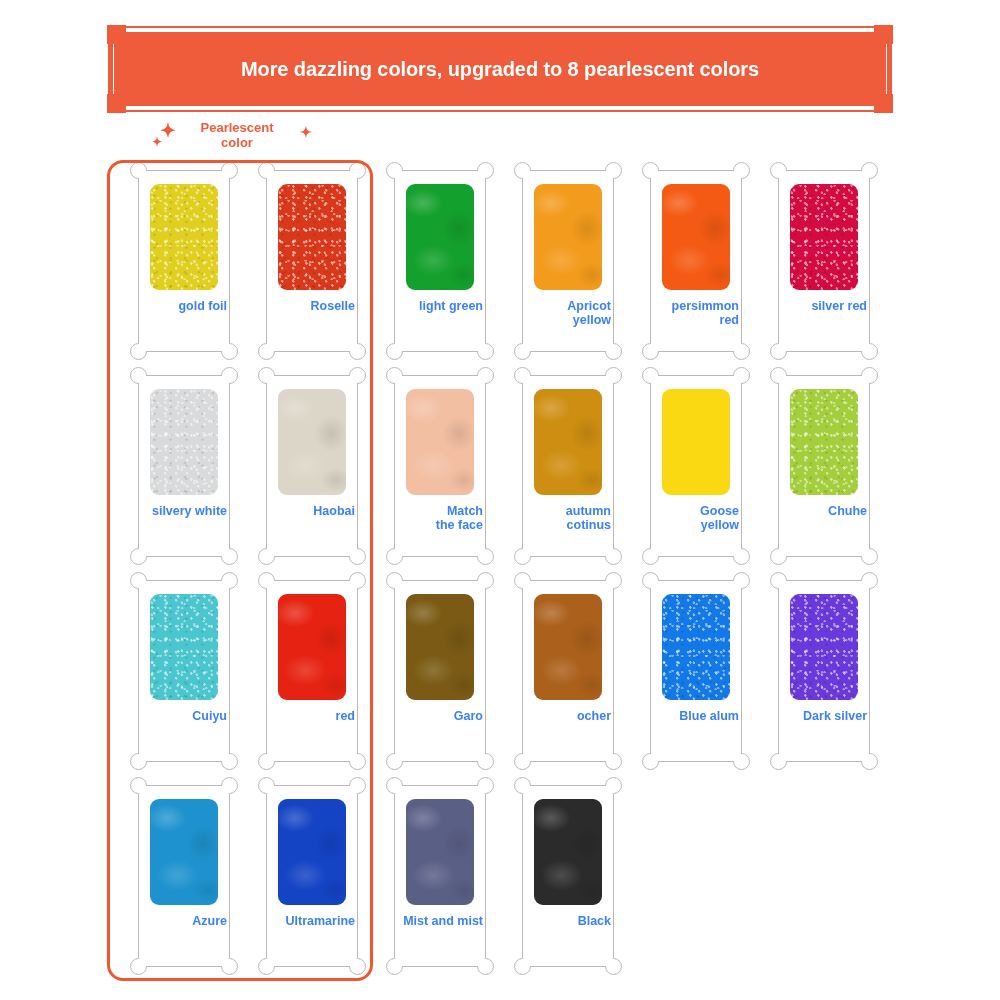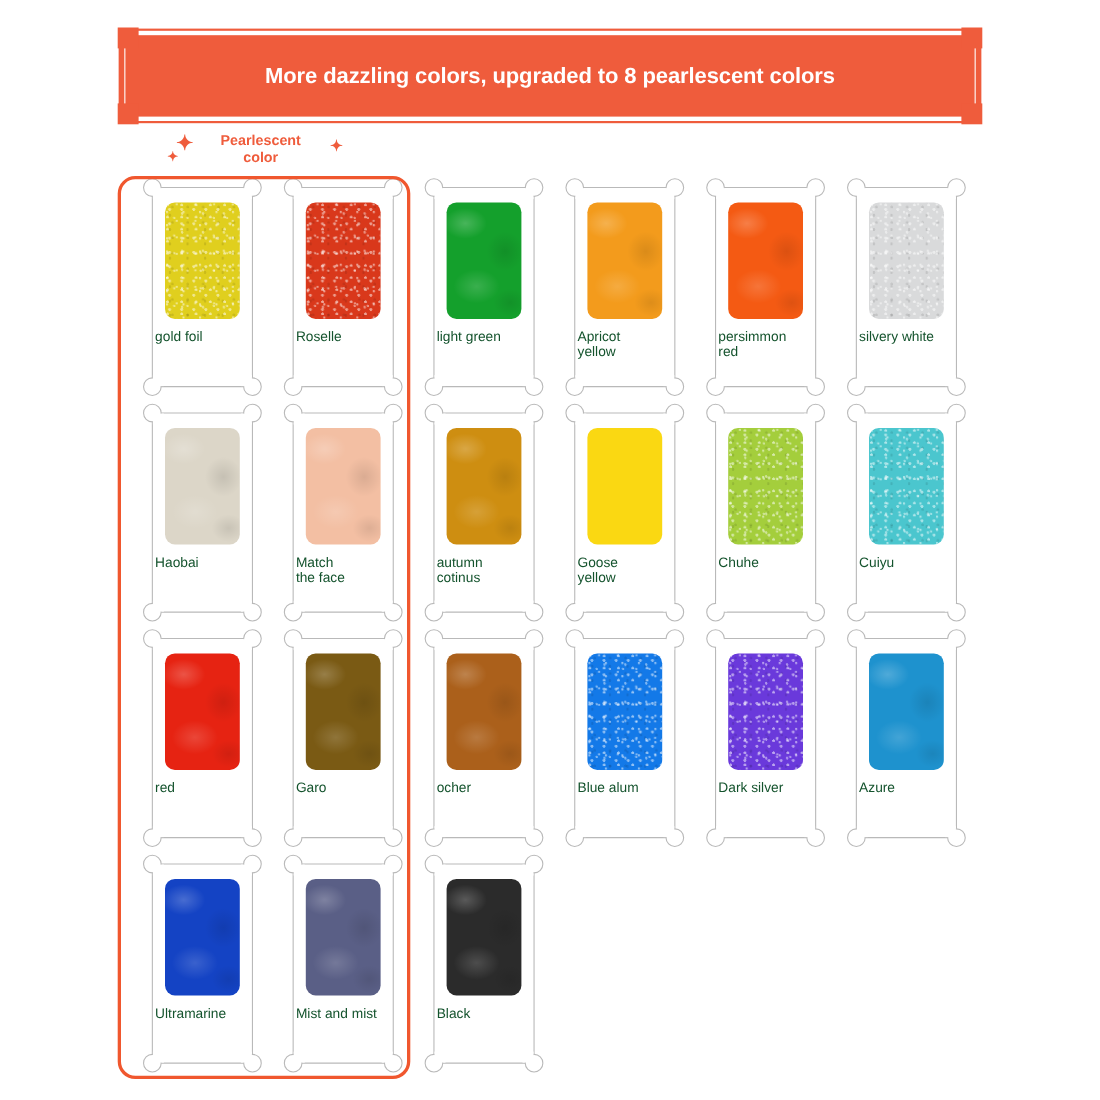--- a/index.html
+++ b/index.html
@@ -207,24 +207,24 @@
       radial-gradient(ellipse 24px 26px at 78% 42%, rgba(0,0,0,0.10), transparent 70%),
       radial-gradient(ellipse 30px 22px at 40% 72%, rgba(255,255,255,0.16), transparent 70%),
       radial-gradient(ellipse 22px 18px at 85% 86%, rgba(0,0,0,0.09), transparent 70%);
   }
 
   .card-label {
     position: absolute;
     left: 2px;
     right: 2px;
     top: 128px;
-    text-align: left;
+    text-align: right;
     font-size: 12.5px;
-    font-weight: normal;
-    color: #14532d;
+    font-weight: bold;
+    color: #3b82f6;
     line-height: 14px;
     font-family: "Liberation Sans", sans-serif;
   }
 </style>
 </head>
 <body>
 
 <div id="page">
 
   <div class="banner-wrap">
@@ -324,20 +324,34 @@
       <div class="card-slot">
         <div class="card">
           <div class="notch n-tl"></div>
           <div class="notch n-tr"></div>
           <div class="notch n-bl"></div>
           <div class="notch n-br"></div>
           <div class="notch-mask m-tl"></div>
           <div class="notch-mask m-tr"></div>
           <div class="notch-mask m-bl"></div>
           <div class="notch-mask m-br"></div>
+          <div class="swatch sparkly" style="background: rgb(212, 11, 65);"></div>
+          <div class="card-label">silver red</div>
+        </div>
+      </div>
+      <div class="card-slot">
+        <div class="card">
+          <div class="notch n-tl"></div>
+          <div class="notch n-tr"></div>
+          <div class="notch n-bl"></div>
+          <div class="notch n-br"></div>
+          <div class="notch-mask m-tl"></div>
+          <div class="notch-mask m-tr"></div>
+          <div class="notch-mask m-bl"></div>
+          <div class="notch-mask m-br"></div>
           <div class="swatch sparkly" style="background: rgb(217, 218, 219);"></div>
           <div class="card-label">silvery white</div>
         </div>
       </div>
       <div class="card-slot">
         <div class="card">
           <div class="notch n-tl"></div>
           <div class="notch n-tr"></div>
           <div class="notch n-bl"></div>
           <div class="notch n-br"></div>

